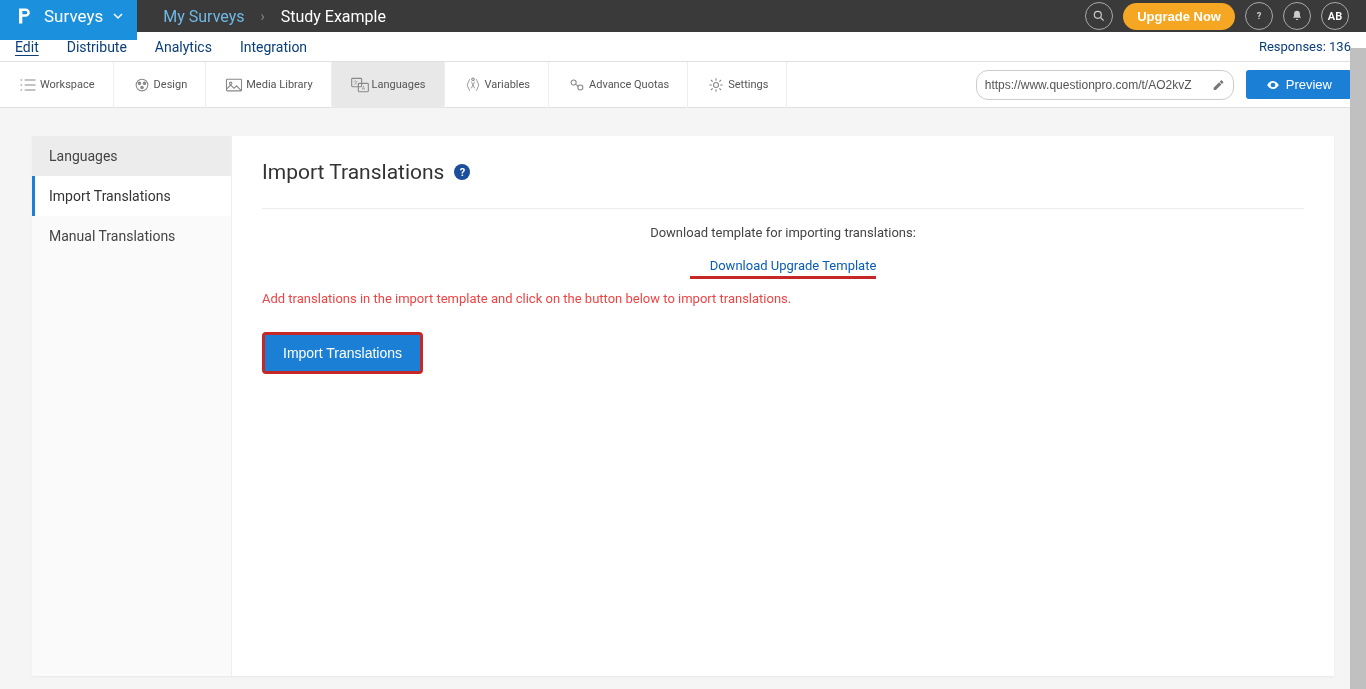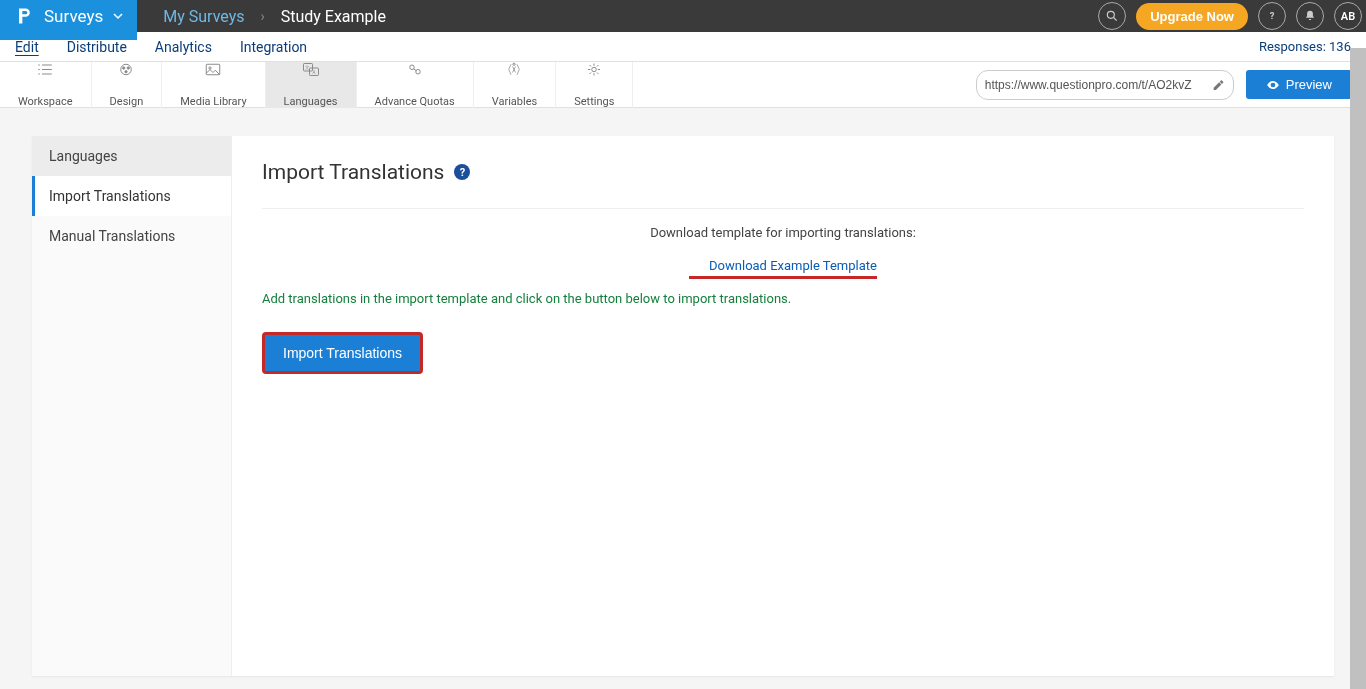--- a/index.html
+++ b/index.html
@@ -8,35 +8,35 @@
 
 .top-header { background: #3a3a3a; height: 32px; display: flex; align-items: center; color: #fff; }
 .logo-section { background: #1b90dd; height: 48px; display: flex; align-items: center; padding: 0 14px; gap: 10px; cursor: pointer; }
 .logo-p { width: 20px; height: 20px; fill: #fff; }
 .logo-text { font-size: 17px; font-weight: 400; }
 .chevron-down { width: 10px; height: 10px; fill: #fff; }
 .breadcrumb { display: flex; align-items: center; gap: 16px; margin-left: 26px; font-size: 16px; }
 .breadcrumb-item { color: #6fb8e5; cursor: pointer; }
 .breadcrumb-sep { color: #888; font-size: 14px; }
 .breadcrumb-current { color: #fff; }
-.header-right { margin-left: auto; display: flex; align-items: center; gap: 10px; padding-right: 4px; }
+.header-right { margin-left: auto; display: flex; align-items: center; gap: 10px; padding-right: 17px; }
 .icon-circle { width: 28px; height: 28px; border: 1.5px solid #aaa; border-radius: 50%; display: flex; align-items: center; justify-content: center; cursor: pointer; }
 .icon-circle svg { width: 14px; height: 14px; fill: #ccc; }
 .upgrade-btn { background: #f5a623; color: #fff; border: none; border-radius: 14px; padding: 6px 14px; font-size: 13px; font-weight: 600; cursor: pointer; }
 .avatar { width: 28px; height: 28px; border: 1.5px solid #aaa; border-radius: 50%; display: flex; align-items: center; justify-content: center; font-size: 11px; font-weight: 600; color: #fff; cursor: pointer; }
 
 
 .tab-bar { background: #fff; height: 30px; display: flex; align-items: center; padding: 0 15px; border-bottom: 1px solid #e0e0e0; }
 .tab { color: #0a3e7a; font-size: 14px; margin-right: 28px; cursor: pointer; padding: 5px 0; }
 .tab.active { text-decoration: underline; text-underline-offset: 3px; }
 .responses-label { margin-left: auto; color: #0a3e7a; font-size: 13px; }
 
 
 .toolbar { background: #fff; height: 46px; display: flex; align-items: center; border-bottom: 1px solid #e0e0e0; padding-right: 14px; }
-.tool-item { display: flex; flex-direction: column; align-items: center; justify-content: center; gap: 18px; height: 46px; padding: 0 18px; cursor: pointer; font-size: 11px; color: #555; border-right: 1px solid #eee; }
+.tool-item { display: flex; flex-direction: row; align-items: center; justify-content: center; gap: 2px; height: 46px; padding: 0 18px; cursor: pointer; font-size: 11px; color: #555; border-right: 1px solid #eee; }
 .tool-item.active { background: #e8e8e8; }
 .tool-item svg { width: 20px; height: 18px; fill: none; stroke: #888; stroke-width: 1.3; }
 .url-box { margin-left: auto; display: flex; align-items: center; background: #fff; border: 1px solid #ccc; border-radius: 12px; height: 30px; padding: 0 8px; width: 258px; }
 .url-box input { border: none; outline: none; font-size: 12px; color: #555; width: 100%; background: transparent; }
 .url-box svg { width: 14px; height: 14px; fill: #777; cursor: pointer; }
 .preview-btn { background: #1b7fd6; color: #fff; border: none; border-radius: 3px; padding: 7px 20px; font-size: 13px; margin-left: 12px; cursor: pointer; display: flex; align-items: center; gap: 6px; }
 .preview-btn svg { width: 14px; height: 14px; fill: #fff; }
 
 
 .content-wrap { padding: 28px 32px; }
@@ -45,21 +45,21 @@
 .sidebar-item { padding: 12px 14px; font-size: 14px; color: #444; cursor: pointer; border-left: 3px solid transparent; }
 .sidebar-item.highlight { background: #ececec; }
 .sidebar-item.active { border-left-color: #1b7fd6; background: #fff; color: #333; }
 .main { flex: 1; padding: 24px 30px; }
 .page-title { font-size: 21px; color: #333; font-weight: 400; display: flex; align-items: center; gap: 10px; margin-bottom: 24px; }
 .help-icon { width: 16px; height: 16px; background: #1b4f9c; border-radius: 50%; color: #fff; display: inline-flex; align-items: center; justify-content: center; font-size: 11px; font-weight: bold; cursor: pointer; }
 .divider { border: none; border-top: 1px solid #eee; margin-bottom: 16px; }
 .dl-row { display: flex; align-items: center; gap: 18px; font-size: 13px; color: #444; margin-bottom: 12px; flex-direction: column; }
 .dl-link { color: #0a5cb8; cursor: pointer; display: inline-flex; align-items: center; gap: 6px; border-bottom: 3px solid #c62828; padding-bottom: 3px; }
 .dl-link svg { width: 14px; height: 14px; fill: #888; }
-.instruction { font-size: 13px; color: #15803d; margin-bottom: 26px; }
+.instruction { font-size: 13px; color: #ef4444; margin-bottom: 26px; }
 .import-btn-wrap { display: inline-block; border: 3px solid #c62828; border-radius: 4px; }
 .import-btn { background: #1b7fd6; color: #fff; border: none; padding: 10px 18px; font-size: 14px; font-weight: 500; cursor: pointer; }
 .right-scroll { position: absolute; right: 0; top: 48px; bottom: 0; width: 16px; background: #f0f0f0; }
 .right-scroll-thumb { background: #c0c0c0; width: 100%; height: 100%; }
 </style>
 </head>
 <body>
 
 <div class="top-header">
   <div class="logo-section">
@@ -134,32 +134,32 @@
     <svg viewBox="0 0 24 20">
         <rect x="2" y="2" width="12" height="10" rx="1"></rect>
         <rect x="10" y="8" width="12" height="10" rx="1"></rect>
         <text x="7" y="9" font-size="6" fill="#888" text-anchor="middle" stroke="none">文</text>
         <text x="16" y="16" font-size="6" fill="#888" text-anchor="middle" stroke="none">A</text>
       </svg>
     <span>Languages</span>
   </div>
   <div class="tool-item">
     <svg viewBox="0 0 24 20">
+        <path d="M8 3l-3 7 3 7M16 3l3 7-3 7M10 6l4 8M14 6l-4 8" stroke-width="1"></path>
+        <circle cx="12" cy="3" r="1.5"></circle>
+      </svg>
+    <span>Variables</span>
+  </div>
+  <div class="tool-item">
+    <svg viewBox="0 0 24 20">
         <circle cx="8" cy="7" r="3"></circle>
         <circle cx="16" cy="13" r="3"></circle>
         <path d="M10 9l4 3"></path>
       </svg>
     <span>Advance Quotas</span>
-  </div>
-  <div class="tool-item">
-    <svg viewBox="0 0 24 20">
-        <path d="M8 3l-3 7 3 7M16 3l3 7-3 7M10 6l4 8M14 6l-4 8" stroke-width="1"></path>
-        <circle cx="12" cy="3" r="1.5"></circle>
-      </svg>
-    <span>Variables</span>
   </div>
   <div class="tool-item">
     <svg viewBox="0 0 24 20">
         <circle cx="12" cy="10" r="3"></circle>
         <path d="M12 2v3M12 15v3M4 10h3M17 10h3M6 4l2 2M16 14l2 2M6 16l2-2M16 6l2-2"></path>
       </svg>
     <span>Settings</span>
   </div>
   <div class="url-box">
     <input type="text" value="https://www.questionpro.com/t/AO2kvZ" style="">
@@ -187,21 +187,21 @@
         <span>Import Translations</span>
         <span class="help-icon">?</span>
       </h2>
       <hr class="divider">
       <div class="dl-row">
         <span>Download template for importing translations:</span>
         <span class="dl-link">
           <svg viewBox="0 0 24 24">
               <path d="M12 3v12m0 0l-4-4m4 4l4-4M4 19h16"></path>
             </svg>
-          <span>Download Example Template</span>
+          <span>Download Upgrade Template</span>
         </span>
       </div>
       <p class="instruction">Add translations in the import template and click on the button below to import translations.</p>
       <div class="import-btn-wrap">
         <button class="import-btn">Import Translations</button>
       </div>
     </div>
   </div>
 </div>
 

